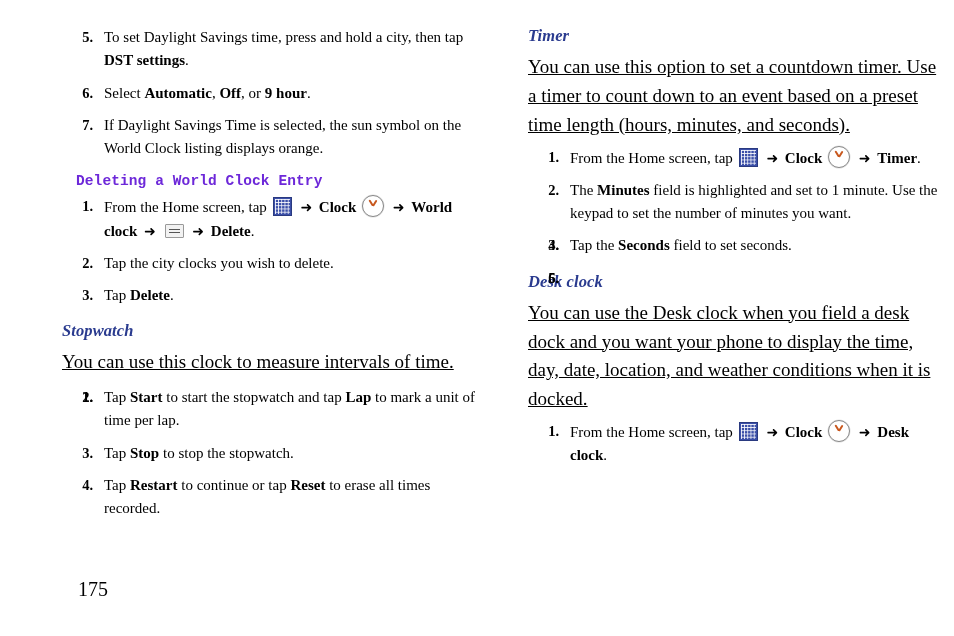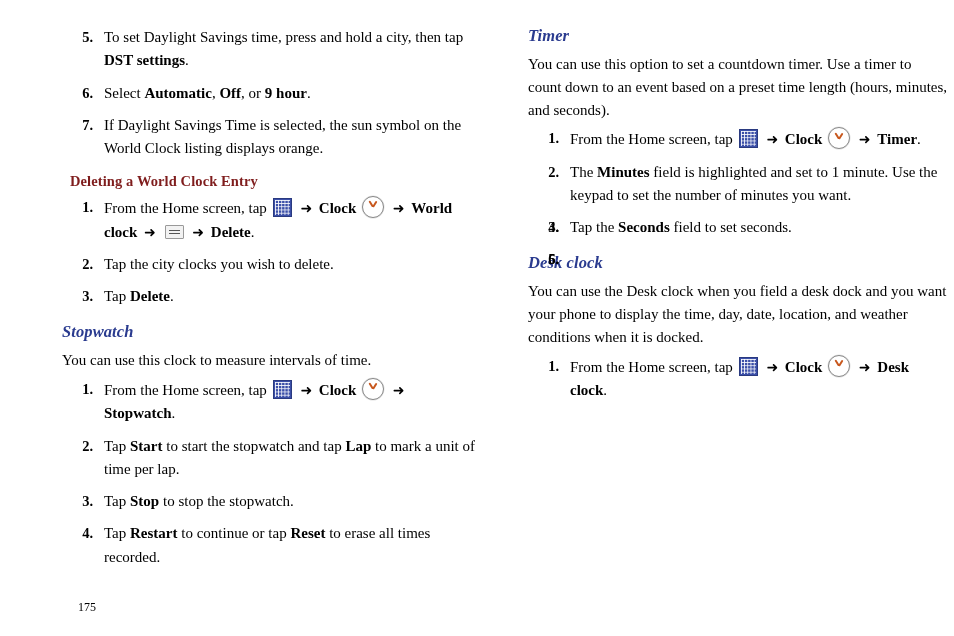--- a/index.html
+++ b/index.html
@@ -33,28 +33,30 @@
     font-style: italic;
     font-weight: bold;
     font-size: 16.5px;
     color: #2a3b8f;
     margin: 14px 0 7px 0;
     letter-spacing: 0.1px;
   }
   .section-head.sub {
     font-style: normal;
     font-size: 14.5px;
-    color: #7f1d1d;
-    margin: 13px 0 6px 8px;
+    color: #6d28d9;
+    margin: 13px 0 6px 14px;
+    font-family: Liberation Mono, monospace;
   }
   p.body {
-    font-size: 15px;
+    font-size: 19px;
     line-height: 1.52;
     margin: 0 0 6px 0;
     padding-left: 0px;
+    text-decoration: underline;
   }
   .list {
     margin: 0;
     padding: 0;
     list-style: none;
   }
   .list li {
     position: relative;
     padding-left: 42px;
     font-size: 15px;
@@ -149,22 +151,22 @@
   }
   .arrow {
     font-size: 14px;
     display: inline-block;
     margin: 0 3px;
     vertical-align: 0px;
   }
   .pagenum {
     position: absolute;
     left: 78px;
-    top: 600px;
-    font-size: 12px;
+    top: 578px;
+    font-size: 20px;
   }
 </style>
 </head>
 <body>
 
 <div class="page">
 
   <div class="col col-left">
 
     <ol class="list" id="list-cont">
@@ -179,21 +181,21 @@
         <li><span class="num">1.</span><span>From the Home screen, tap <span class="ico ico-apps"></span> <span class="arrow">➜</span> <b>Clock</b> <span class="ico ico-clock"></span> <span class="arrow">➜</span> <b>World clock</b> <span class="arrow">➜</span> <span class="ico ico-menu"></span> <span class="arrow">➜</span> <b>Delete</b>.</span></li>
         <li><span class="num">2.</span><span>Tap the city clocks you wish to delete.</span></li>
         <li><span class="num">3.</span><span>Tap <b>Delete</b>.</span></li>
       </ol>
 
     <div class="section-head">Stopwatch</div>
 
     <p class="body indent-p">You can use this clock to measure intervals of time.</p>
 
     <ol class="list" id="list-sw">
-        <li><span class="num">1.</span><span>From the Home screen, tap <span class="ico ico-apps"></span> <span class="arrow">➜</span> <b>Clock</b> <span class="ico ico-clock"></span> <span class="arrow">➜</span> <b>Stopwatch</b>.</span></li>
+        <li><span class="num">1.</span></li>
         <li><span class="num">2.</span><span>Tap <b>Start</b> to start the stopwatch and tap <b>Lap</b> to mark a unit of time per lap.</span></li>
         <li><span class="num">3.</span><span>Tap <b>Stop</b> to stop the stopwatch.</span></li>
         <li><span class="num">4.</span><span>Tap <b>Restart</b> to continue or tap <b>Reset</b> to erase all times recorded.</span></li>
       </ol>
   </div>
 
   <div class="col col-right">
 
     <div class="section-head" style="margin-top:0">Timer</div>
 

